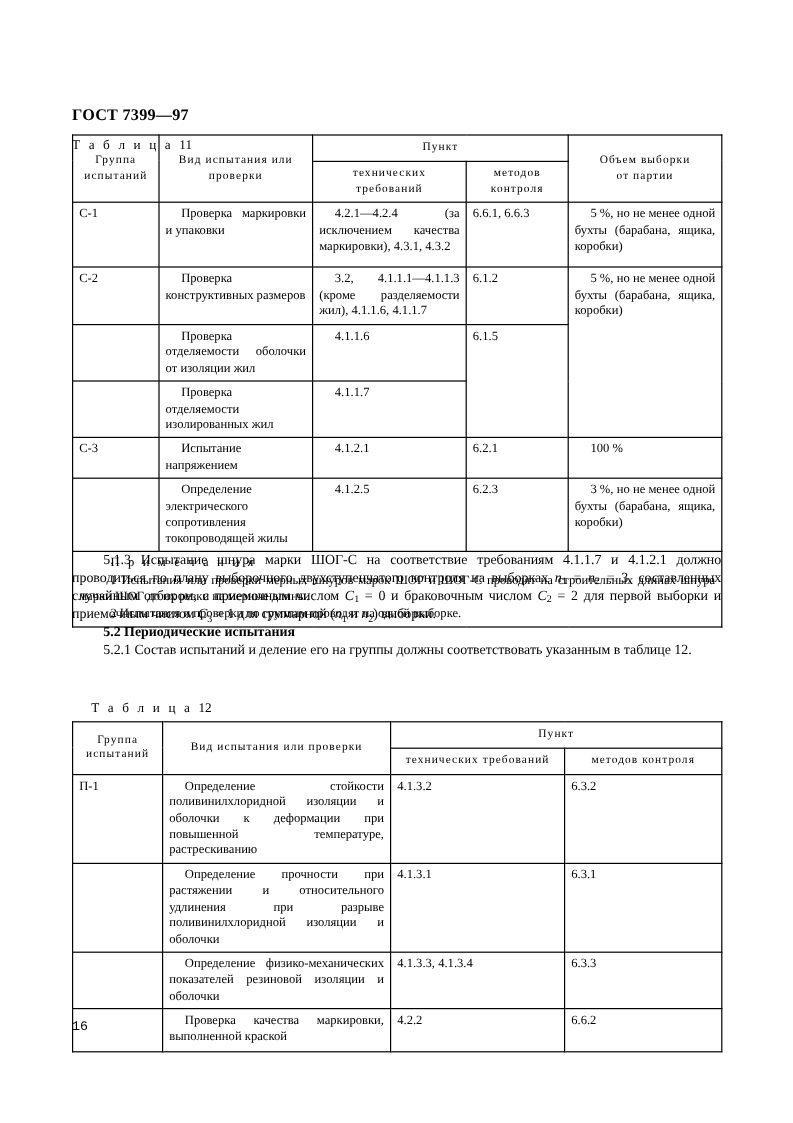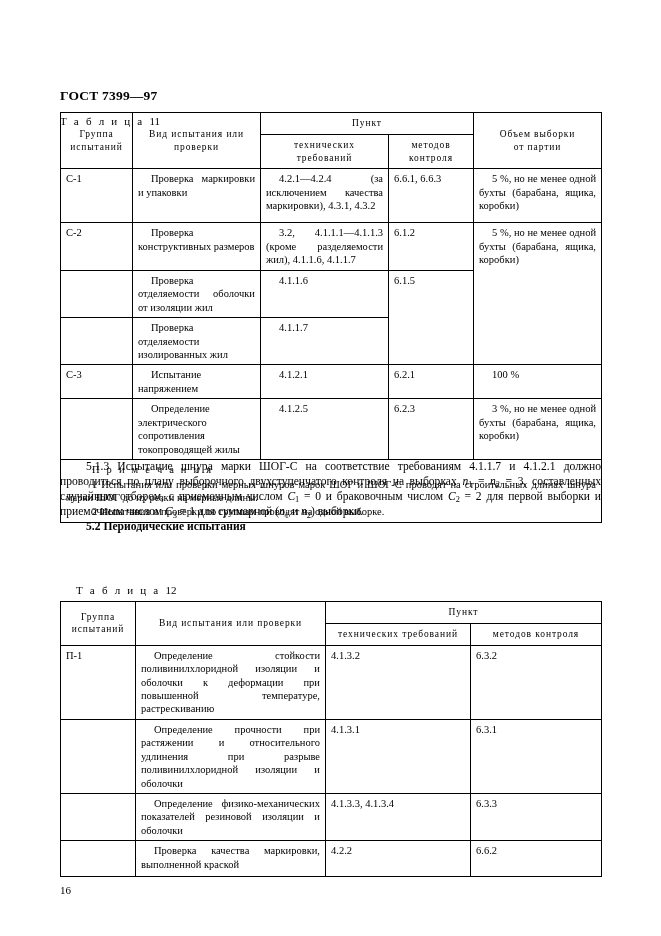--- a/index.html
+++ b/index.html
@@ -133,22 +133,23 @@
     margin: 0;
   }
   var { font-style: italic; font-family: "Liberation Serif", serif; }
   sub { font-size: 0.72em; vertical-align: baseline; position: relative; top: 0.28em; }
 
   #para-block { top: 459px; }
 
   .page-number {
     position: absolute;
     left: 60px;
-    top: 884px;
+    top: 850px;
     font-size: 11px;
+    font-family: Liberation Mono, monospace;
   }
 </style>
 </head>
 <body>
 
 <div class="page">
 
   <div class="std-header">ГОСТ 7399—97</div>
 
   <div class="table-caption" id="caption-11"><span>Т а б л и ц а</span>&nbsp;<span class="num">11</span></div>
@@ -224,20 +225,21 @@
           <span class="notes-line ind">1 Испытания или проверки мерных шнуров марок ШОГ и ШОГ-С проводят на строительных длинах шнура марки ШОГ до их резки на мерные длины.</span>
           <span class="notes-line ind">2 Испытания и проверки по группам проводят на одной выборке.</span>
         </td>
       </tr>
     </tbody>
   </table>
 
   <div class="body-text" id="para-block">
     <p><span>5.1.3 Испытание шнура марки ШОГ-С на соответствие требованиям 4.1.1.7 и 4.1.2.1 должно проводиться по плану выборочного двухступенчатого контроля на выборках </span><var>n</var><sub>1</sub><span> = </span><var>n</var><sub>2</sub><span> = 3, составленных случайным отбором, с приемочным числом </span><var>C</var><sub>1</sub><span> = 0 и браковочным числом </span><var>C</var><sub>2</sub><span> = 2 для первой выборки и приемочным числом </span><var>C</var><sub>3</sub><span> = 1 для суммарной (</span><var>n</var><sub>1</sub><span> и </span><var>n</var><sub>2</sub><span>) выборки.</span></p>
     <p class="bold-head">5.2 Периодические испытания</p>
+    <p>5.2.1 Состав испытаний и деление его на группы должны соответствовать указанным в таблице 12.</p>
   </div>
 
   <div class="table-caption" id="caption-12"><span>Т а б л и ц а</span>&nbsp;<span class="num">12</span></div>
 
   <table class="doc" id="table12">
     <colgroup>
       <col style="width:75px">
       <col style="width:190px">
       <col style="width:145px">
       <col style="width:131px">

